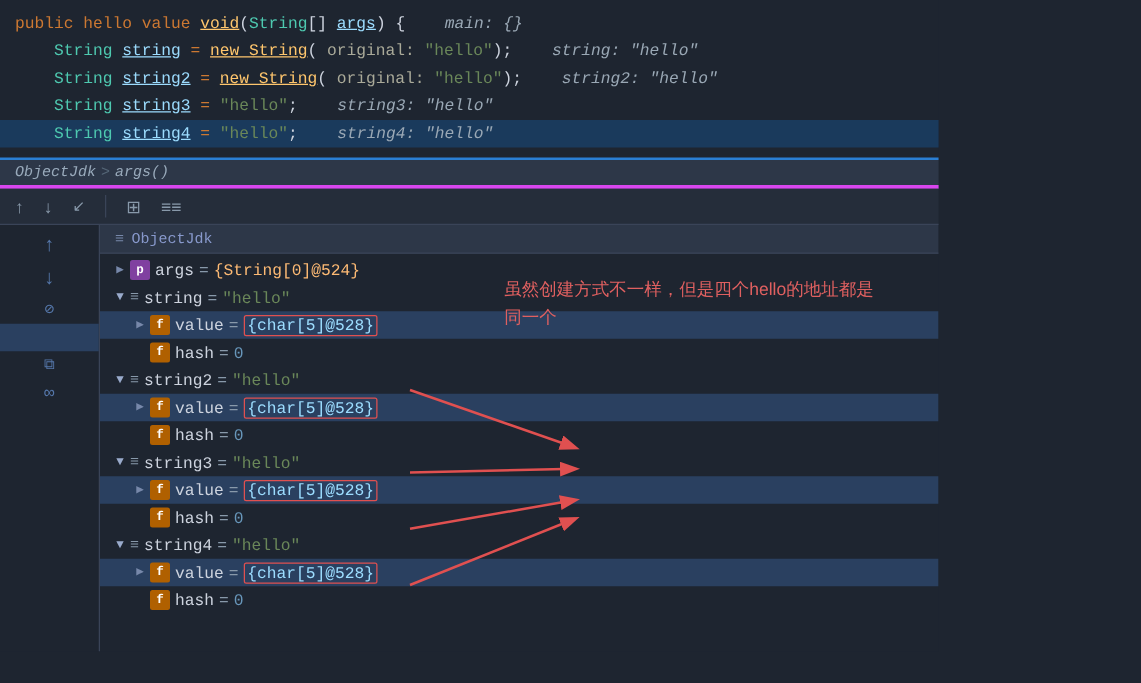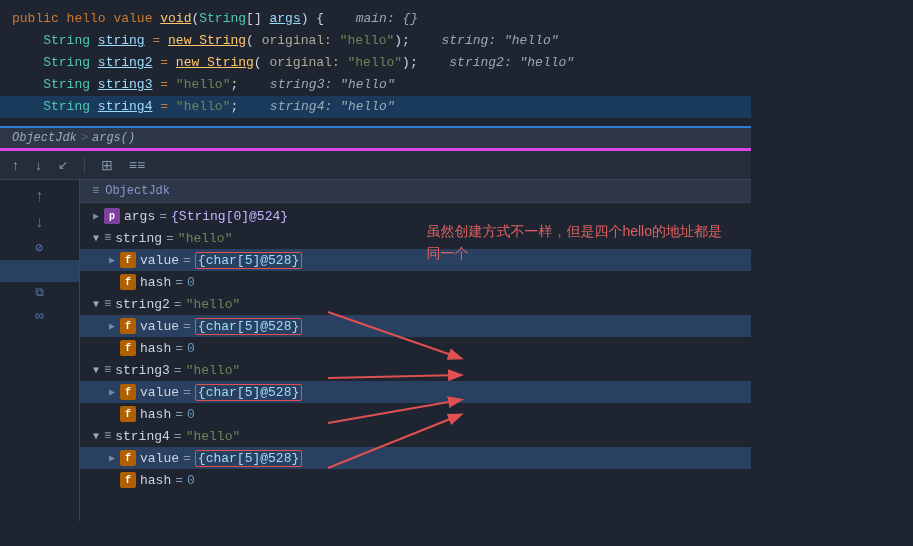--- a/index.html
+++ b/index.html
@@ -164,33 +164,33 @@
       flex-shrink: 0;
     }
     .icon-p { background: #8040a0; color: #fff; }
     .icon-f { background: #b06000; color: #fff; }
     .icon-list { color: #8899aa; font-size: 12px; }
 
     .var-name { color: #cdd3de; }
     .var-eq { color: #8899aa; margin: 0 4px; }
     .var-val-str { color: #6a8759; }
     .var-val-num { color: #6897bb; }
-    .var-val-ref { color: #c4b5fd; }
+    .var-val-ref { color: #fdba74; }
     .var-val-highlight {
       background: transparent;
       border: 1px solid #e05050;
       padding: 0 2px;
       border-radius: 2px;
       color: #9cdcfe;
     }
 
     
     .annotation {
       position: absolute;
-      right: 29px;
+      right: 52px;
       top: 220px;
       color: #e06060;
       font-family: 'Microsoft YaHei', SimHei, sans-serif;
       font-size: 14px;
       line-height: 1.6;
       white-space: pre-line;
       pointer-events: none;
     }
 
     .debug-main {

